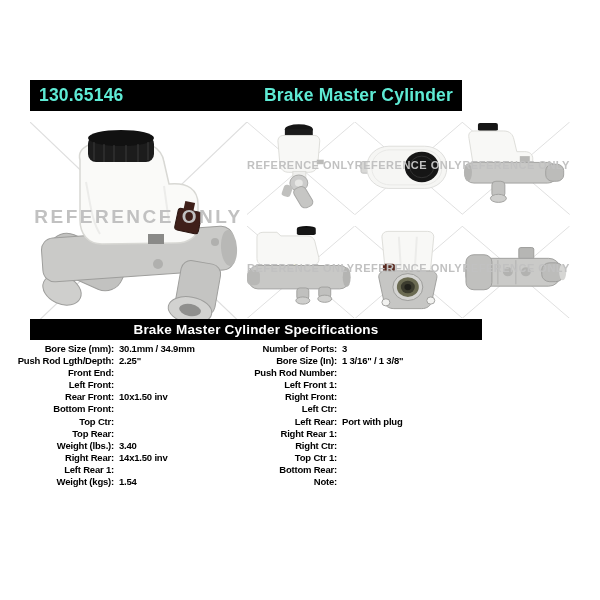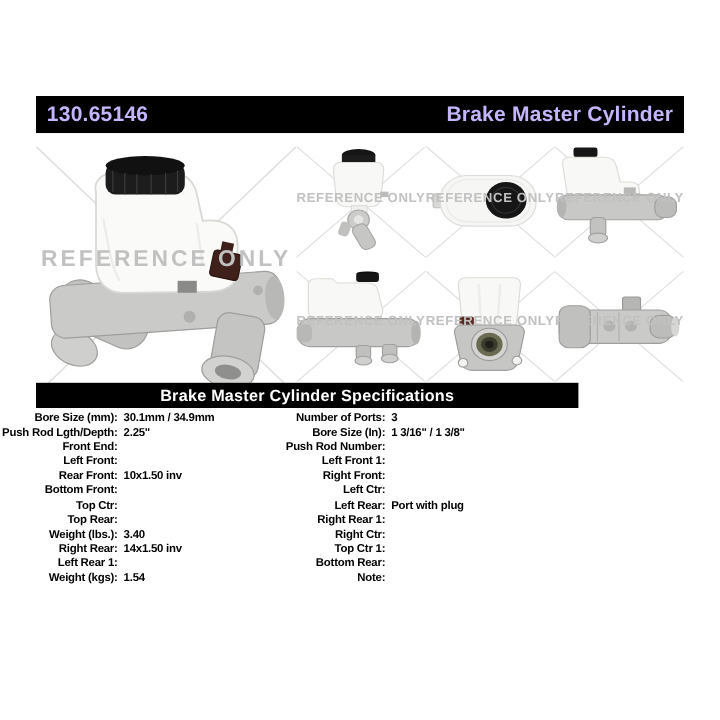--- a/index.html
+++ b/index.html
@@ -2,22 +2,22 @@
 <html><head>
 <meta charset="utf-8">
 <style>
   html,body { margin:0; padding:0; background:#fff; }
   .page {
     position:relative; width:600px; height:600px; background:#ffffff;
     font-family:"Liberation Sans", sans-serif; overflow:hidden;
   }
   
   .header-bar {
-    position:absolute; left:30px; top:80px; width:540px; height:31px;
-    background:#000; color:#c4b5fd; box-sizing:border-box;
+    position:absolute; left:30px; top:80px; width:432px; height:31px;
+    background:#000; color:#5eead4; box-sizing:border-box;
     display:flex; justify-content:space-between; align-items:center;
     padding:0 9px; font-weight:700; font-size:17.5px; letter-spacing:0.2px;
   }
   .specs-bar {
     position:absolute; left:30px; top:319px; width:452px; height:21px;
     background:#000; color:#fff; text-align:center;
     font-weight:700; font-size:13.5px; line-height:21px; letter-spacing:0.2px;
   }
   
   .photo-area { position:absolute; left:30px; top:111px; width:540px; height:207px; background:#fff; }
@@ -28,21 +28,21 @@
   }
   .photo-cell { position:relative;margin-top:11px; }
   .photo-cell svg, .main-photo svg { position:absolute; left:0; top:0; width:100%; height:100%; }
   .wm {
     position:absolute; left:0; right:0; text-align:center; font-weight:700;
     color:#c1c1c1; white-space:nowrap; pointer-events:none; top:46%; transform:translateY(-50%);
   }
   .wm-main  { font-size:19px; letter-spacing:2.5px; }
   .wm-thumb { font-size:11px;  letter-spacing:0.5px; }
   
-  .specs-cols { position:absolute; left:14px; top:343px; width:540px; height:170px; }
+  .specs-cols { position:absolute; left:30px; top:343px; width:540px; height:170px; }
   .spec-col { position:absolute; top:0; }
   #spec-left  { left:0;    width:270px; }
   #spec-right { left:223px; width:317px; }
   .spec-row {
     display:grid; grid-template-columns:84px 1fr; column-gap:5px;
     height:12.1px; line-height:12.1px;
     font-size:9.5px; font-weight:700; letter-spacing:-0.2px; color:#000;
     white-space:nowrap;
   }
   .spec-label { justify-self:end; text-align:right; }

